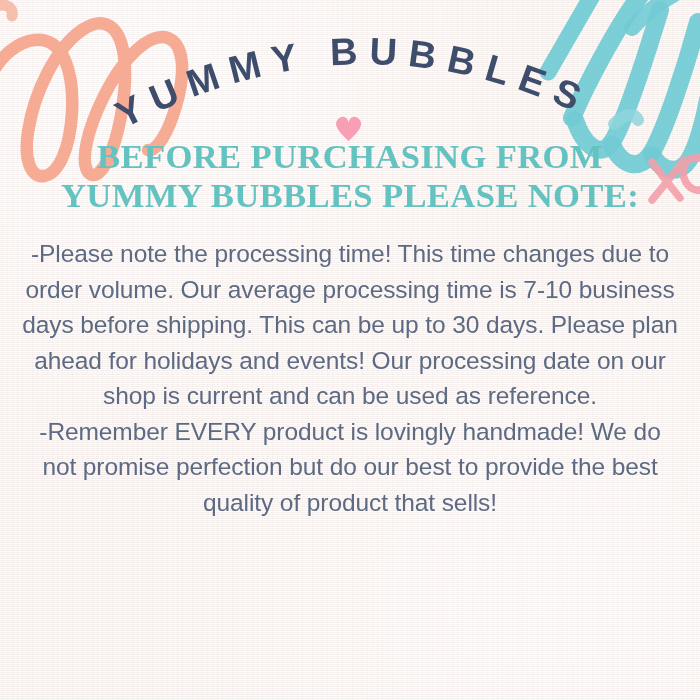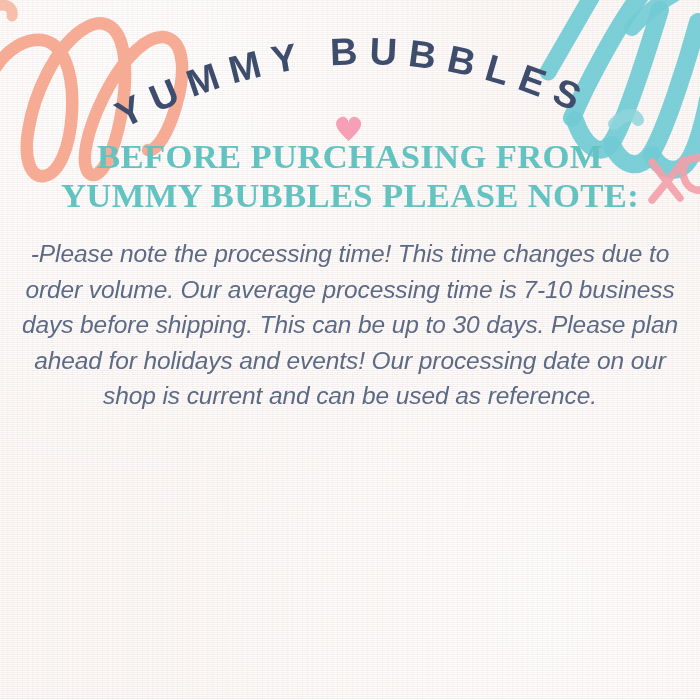--- a/index.html
+++ b/index.html
@@ -86,21 +86,20 @@
     text-align: center;
     color: #5c6a83;
     font-family: "Liberation Sans", sans-serif;
     font-weight: 300;
     font-size: 24.5px;
     line-height: 35.5px;
     letter-spacing: -0.1px;
   }
   #body-copy p {
     margin: 0;
-    font-style: italic;
   }
 </style>
 </head>
 <body>
 
 <div id="canvas">
 
   <div id="paper-texture"></div>
 
   <div class="deco-layer">
@@ -153,16 +152,17 @@
       </text>
     </svg>
 
     <div id="notice-heading">
       <span class="hl">BEFORE PURCHASING FROM</span>
       <span class="hl">YUMMY BUBBLES PLEASE NOTE:</span>
     </div>
 
     <div id="body-copy">
       <p>-Please note the processing time! This time changes due to order volume. Our average processing time is 7-10 business days before shipping. This can be up to 30 days. Please plan ahead for holidays and events! Our processing date on our shop is current and can be used as reference.</p>
+      <p>-Remember EVERY product is lovingly handmade! We do not promise perfection but do our best to provide the best quality of product that sells!</p>
     </div>
 
   </div>
 </div>
 
 </body></html>

